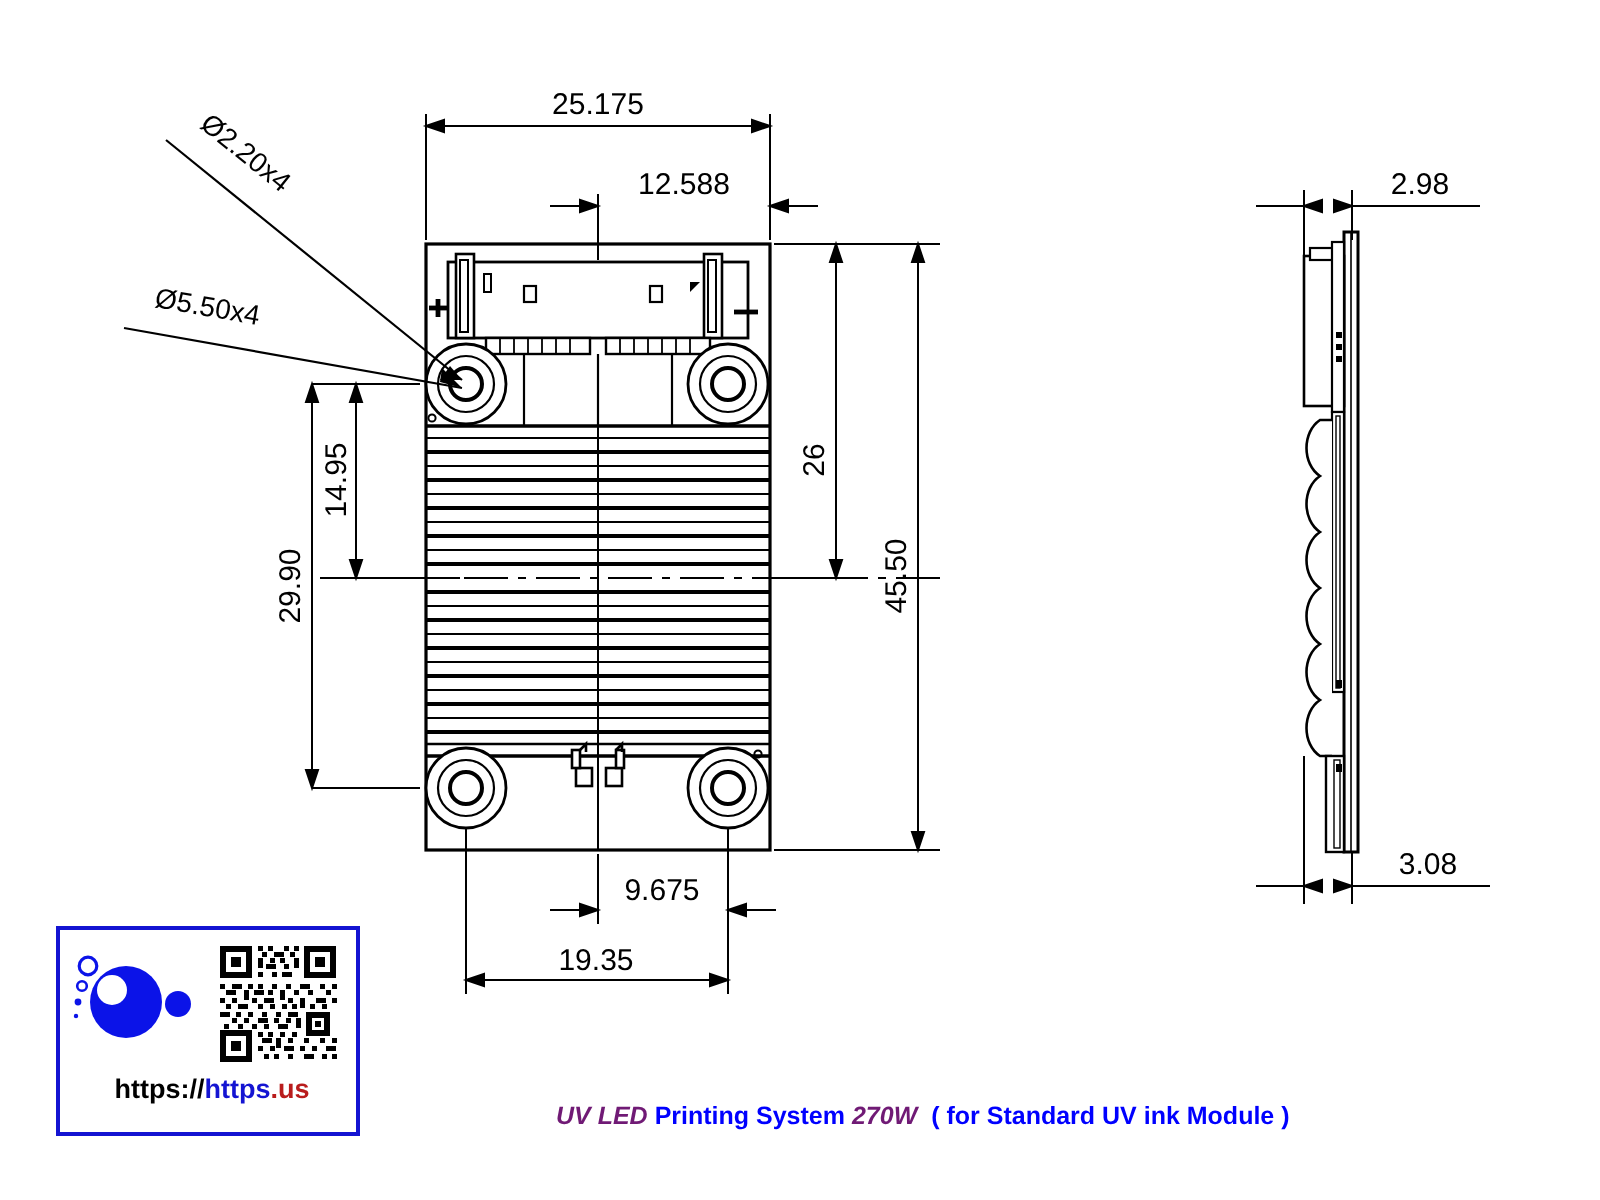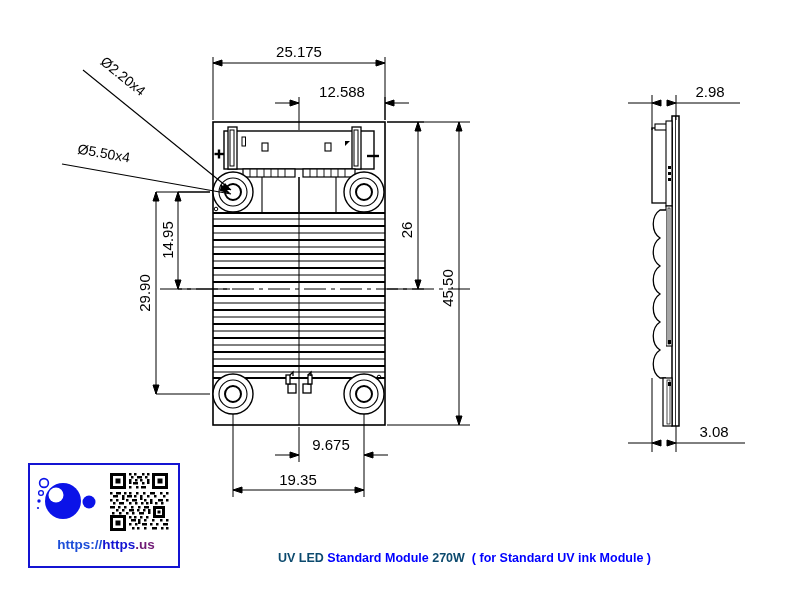--- a/index.html
+++ b/index.html
@@ -23,42 +23,42 @@
     fill:#000000;
   }
   .caption{
     position:absolute;
     left:278px;top:551px;
     font-family:"Liberation Sans", sans-serif;
     font-size:12.5px;
     font-weight:bold;
     white-space:nowrap;
   }
-  .cap-red{color:#0c4a6e;}
+  .cap-red{color:#701a75;font-style:italic;}
   .cap-blue{color:#0000ff;}
   .logocard{
     position:absolute;
     left:28px;top:463px;
     width:152px;height:105px;
     border:2px solid #1414d2;
     background:#ffffff;
     box-sizing:border-box;
   }
   .urlrow{
     position:absolute;
     left:0;top:72px;width:152px;
     text-align:center;
     font-family:"Liberation Sans", sans-serif;
     font-size:13.5px;
     font-weight:bold;
     white-space:nowrap;
   }
-  .url-gray{color:#1d4ed8;}
+  .url-gray{color:#000000;}
   .url-blue{color:#1414d2;}
-  .url-purple{color:#701a75;}
+  .url-purple{color:#b91c1c;}
 </style>
 </head>
 <body>
 
 <div id="stage">
 <svg width="800" height="600" viewBox="0 0 800 600">
 
   <g>
 
     <rect x="213" y="122" width="172" height="303" fill="#ffffff" stroke="#000" stroke-width="1.6"></rect>
@@ -430,16 +430,16 @@
       </g>
     </g>
   </svg>
   <div class="urlrow">
     <span class="url-gray">https://</span><span class="url-blue">https</span><span class="url-purple">.us</span>
   </div>
 </div>
 
 <div class="caption">
   <span class="cap-red">UV LED</span>
-  <span class="cap-blue">Standard Module</span>
+  <span class="cap-blue">Printing System</span>
   <span class="cap-red">270W</span>
   &nbsp;<span class="cap-blue">( for Standard UV ink Module )</span>
 </div>
 
 </body></html>

